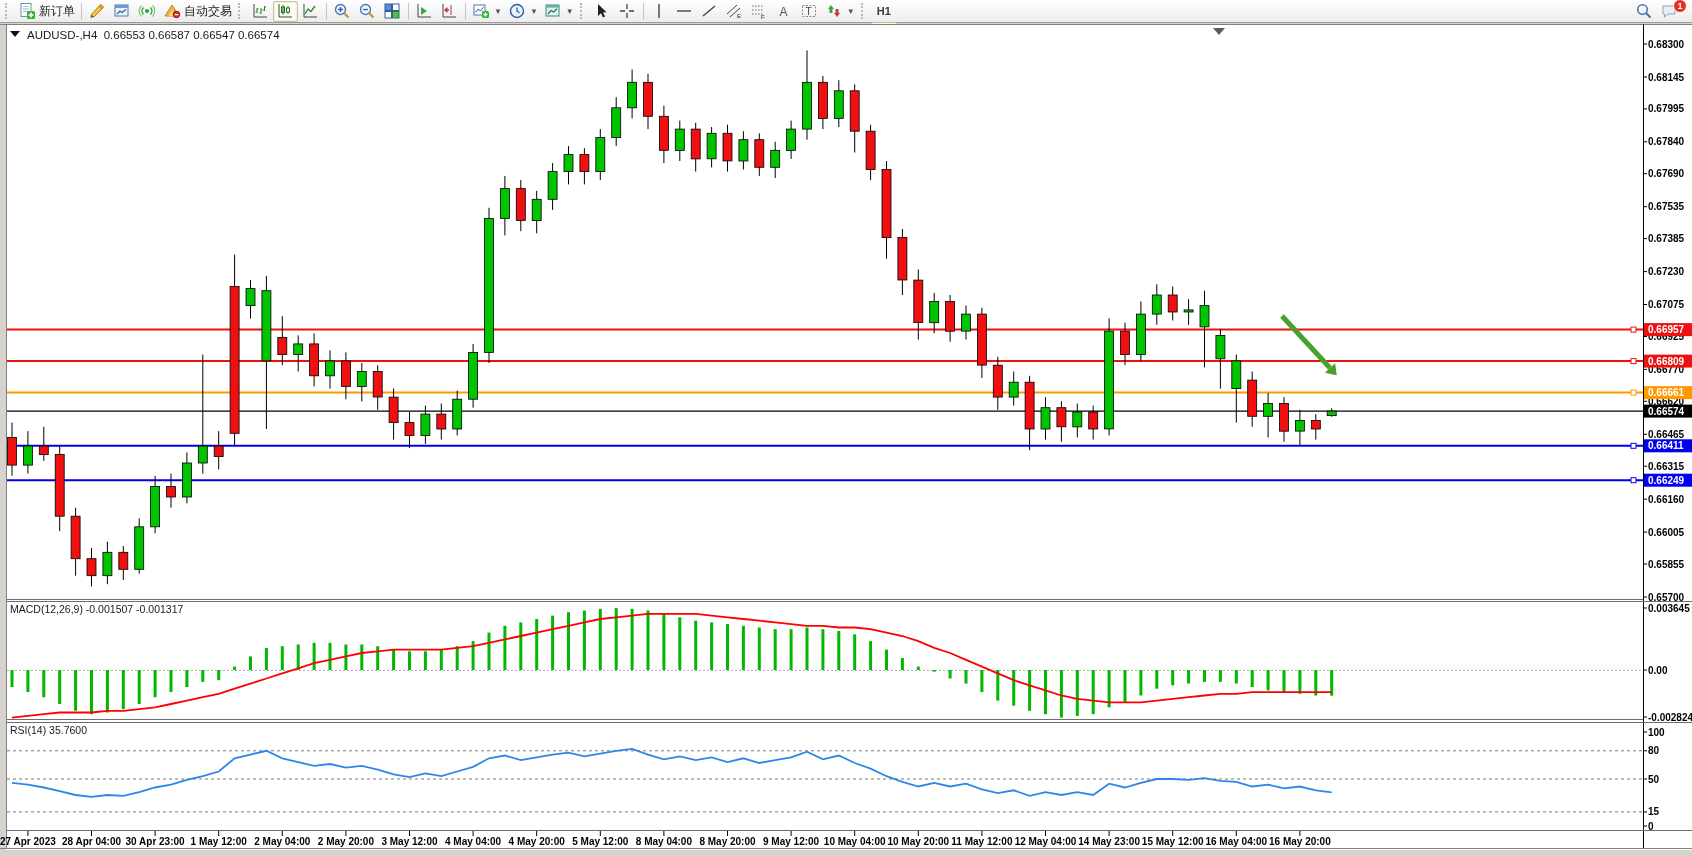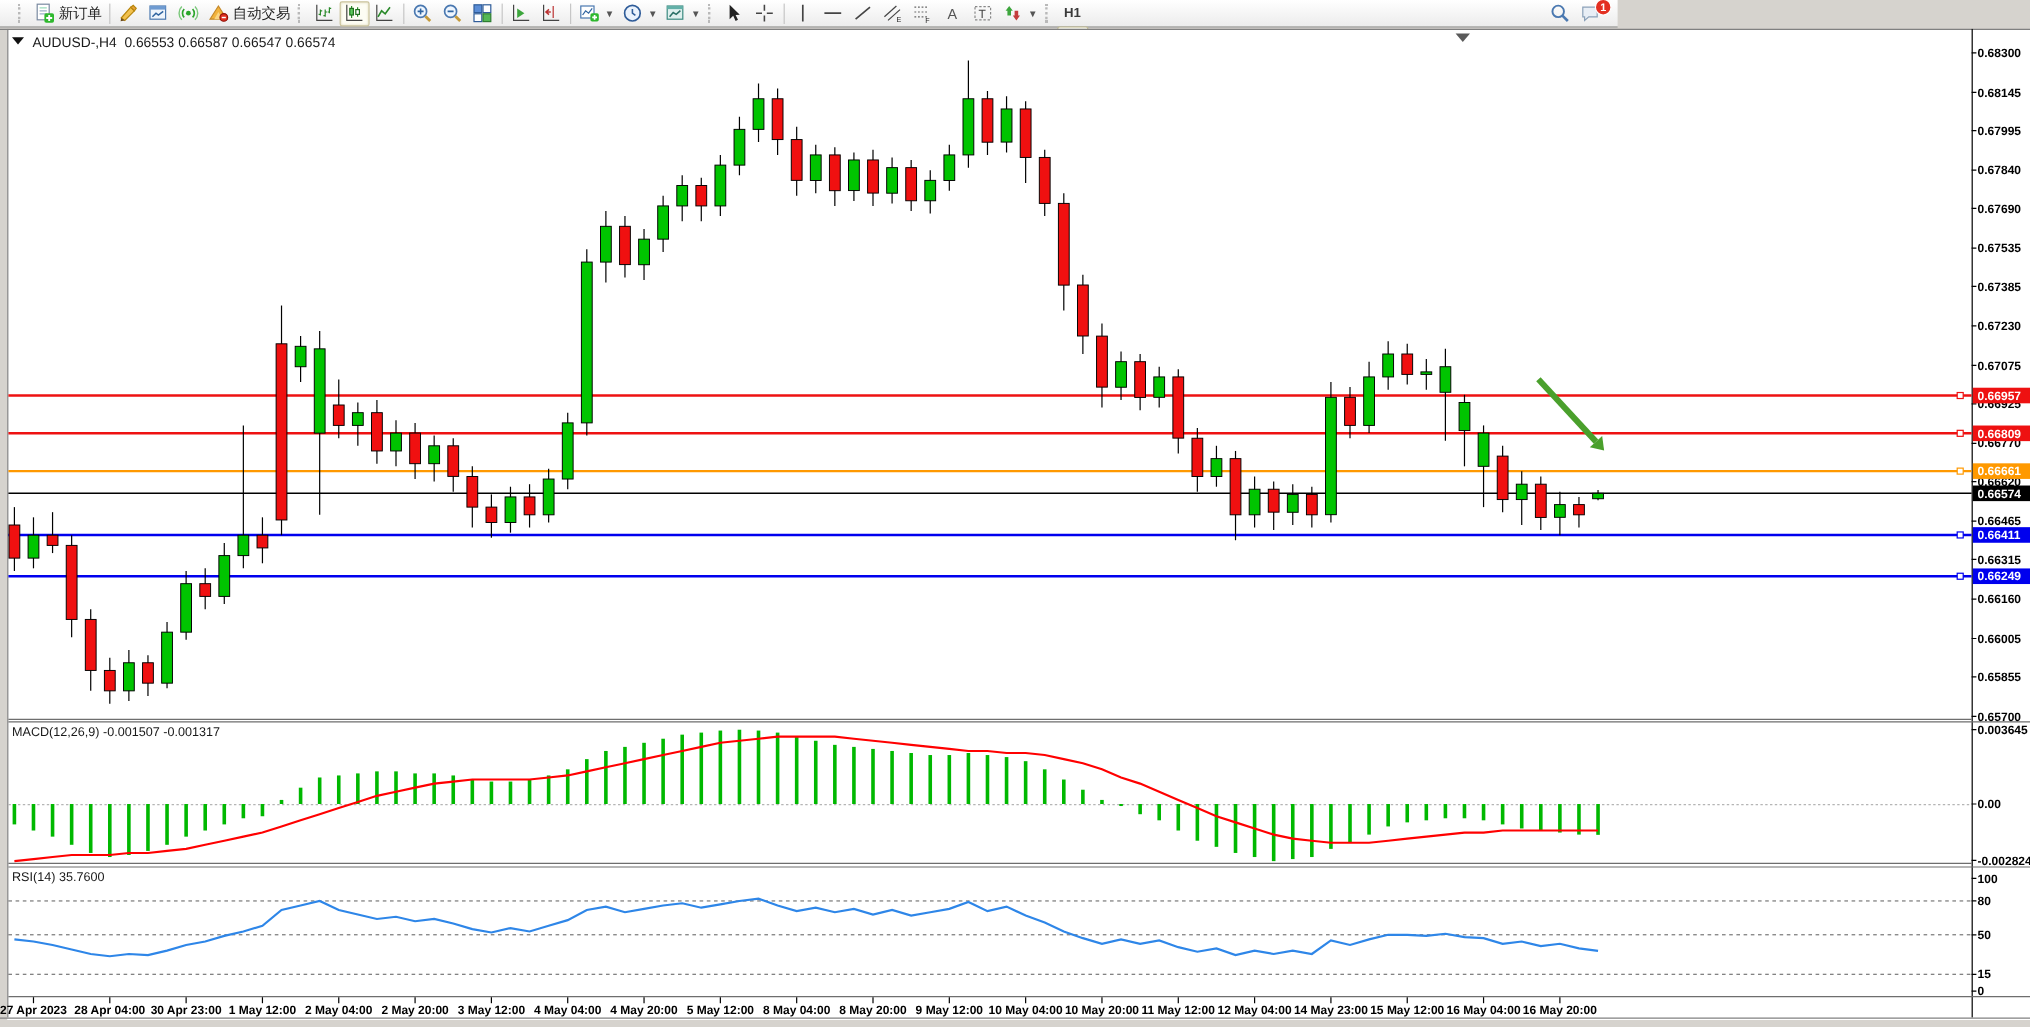--- a/index.html
+++ b/index.html
@@ -1,39 +1,39 @@
 <!DOCTYPE html>
 <html><head>
 <meta charset="utf-8">
 <style>
   html,body{margin:0;padding:0;}
   body{width:1692px;height:856px;overflow:hidden;position:relative;
        background:#d6d3ce;font-family:"Liberation Sans",sans-serif;}
   
-  .toolbar{position:absolute;left:0;top:0;width:1348px;height:23px;
+  .toolbar{position:absolute;left:0;top:0;width:1692px;height:23px;
     background:linear-gradient(#ffffff,#ececec);border-bottom:1px solid #9c9c9c;
-    display:flex;align-items:center;box-sizing:border-box;padding-left:12px;}
+    display:flex;align-items:center;box-sizing:border-box;padding-left:2px;}
   .grip{width:5px;height:16px;margin:0 3px;border-left:2px dotted #b9b9b9;}
   .sep{width:1px;height:17px;background:#c6c6c6;margin:0 3px;}
   .tb{height:19px;min-width:19px;padding:0 2px;display:flex;align-items:center;gap:3px;
       border:1px solid transparent;border-radius:2px;font-size:12px;color:#222;}
   .tb.pressed{background:#fdfdf4;border:1px solid #c9c29a;box-shadow:inset 0 0 2px #d8d2ae;}
   .tb .cn{font-size:12px;}
   .tf{font-size:11px;font-weight:bold;color:#3a3a3a;padding:0 5px;height:19px;
       display:flex;align-items:center;border:1px solid transparent;border-radius:2px;}
   .tf.pressed{background:#fbfbf3;border:1px solid #c2bb92;font-style:italic;}
   .dd{font-size:8px;color:#555;margin-left:1px;}
   .spacer{flex:1;}
   .icon{width:18px;height:18px;display:block;}
   .chatwrap{position:relative;margin-right:10px;}
   .badge{position:absolute;top:-3px;right:-6px;width:12px;height:12px;border-radius:50%;
     background:#e33022;color:#fff;font-size:9px;font-weight:bold;text-align:center;
     line-height:12px;border:1px solid #fff;}
   
-  .chartarea{position:absolute;left:0;top:24px;width:1692px;height:826px;background:#737373;}
+  .chartarea{position:absolute;left:0;top:24px;width:1692px;height:826px;background:#ef4444;}
   .bottomstrip{position:absolute;left:0;top:850px;width:1692px;height:6px;background:#d6d3ce;}
   svg text{font-family:"Liberation Sans",sans-serif;}
 </style>
 </head>
 <body>
 
 <div class="toolbar">
   <div class="grip"></div>
 
   <div class="tb">

